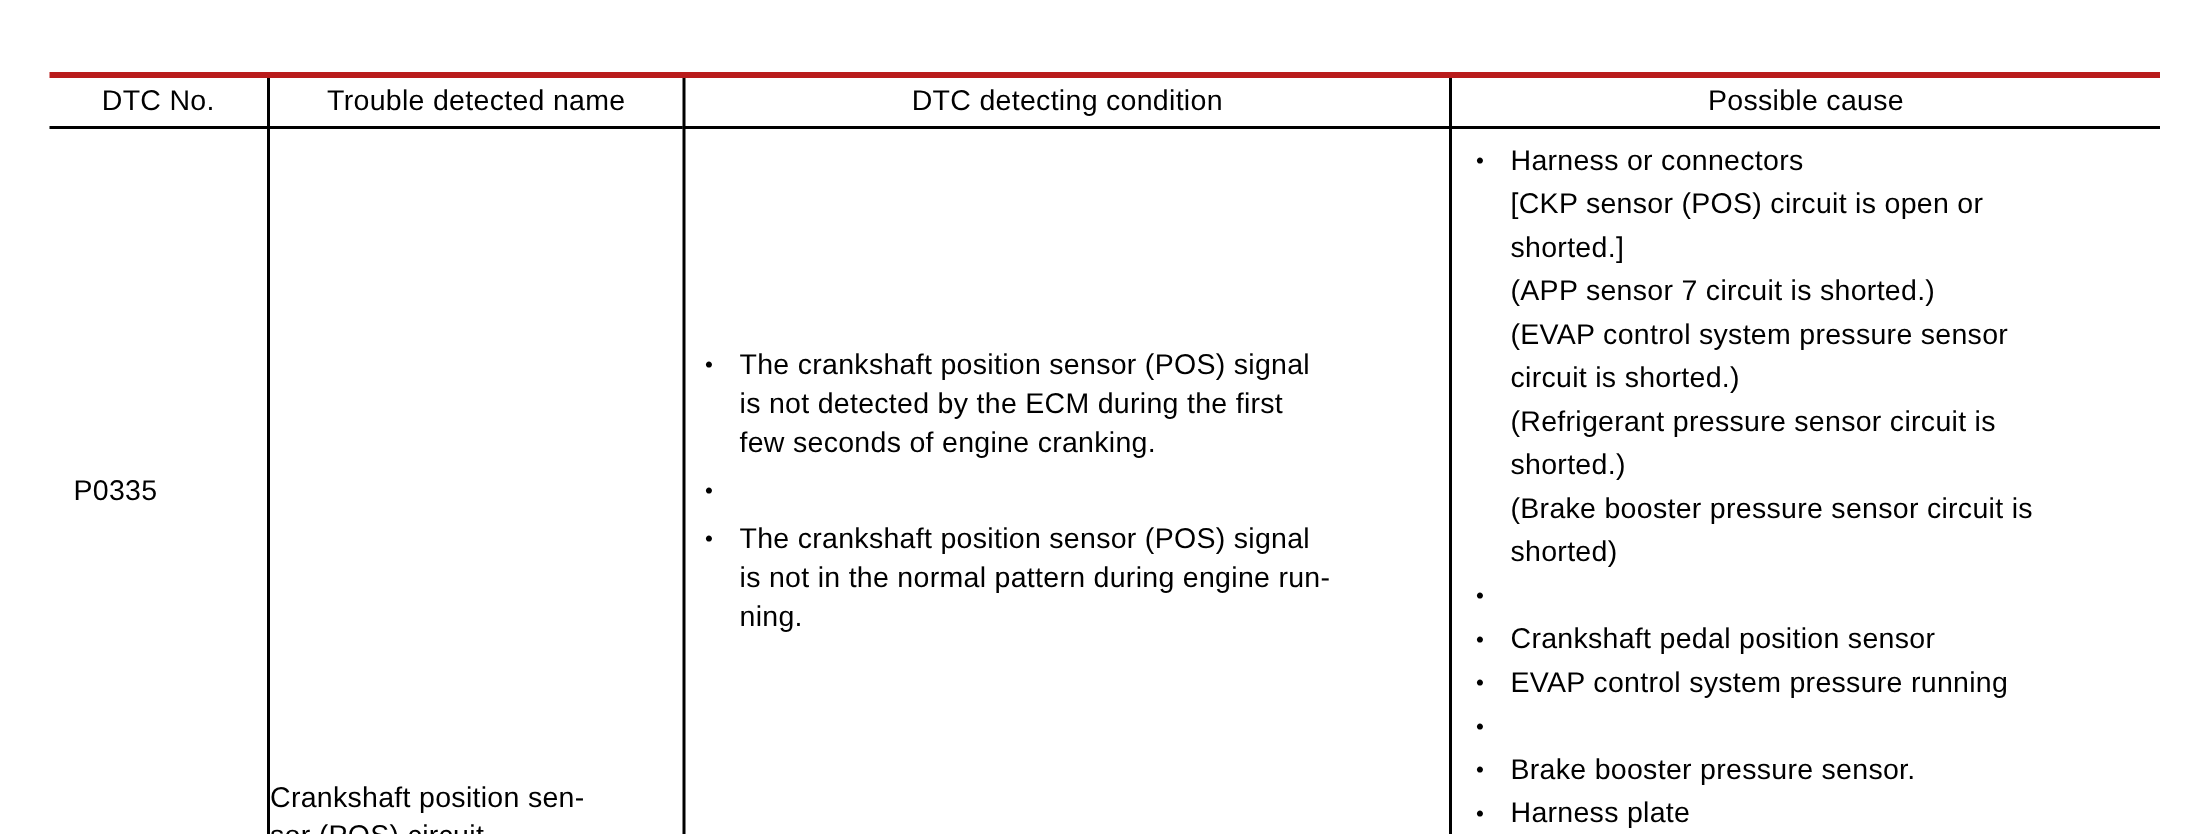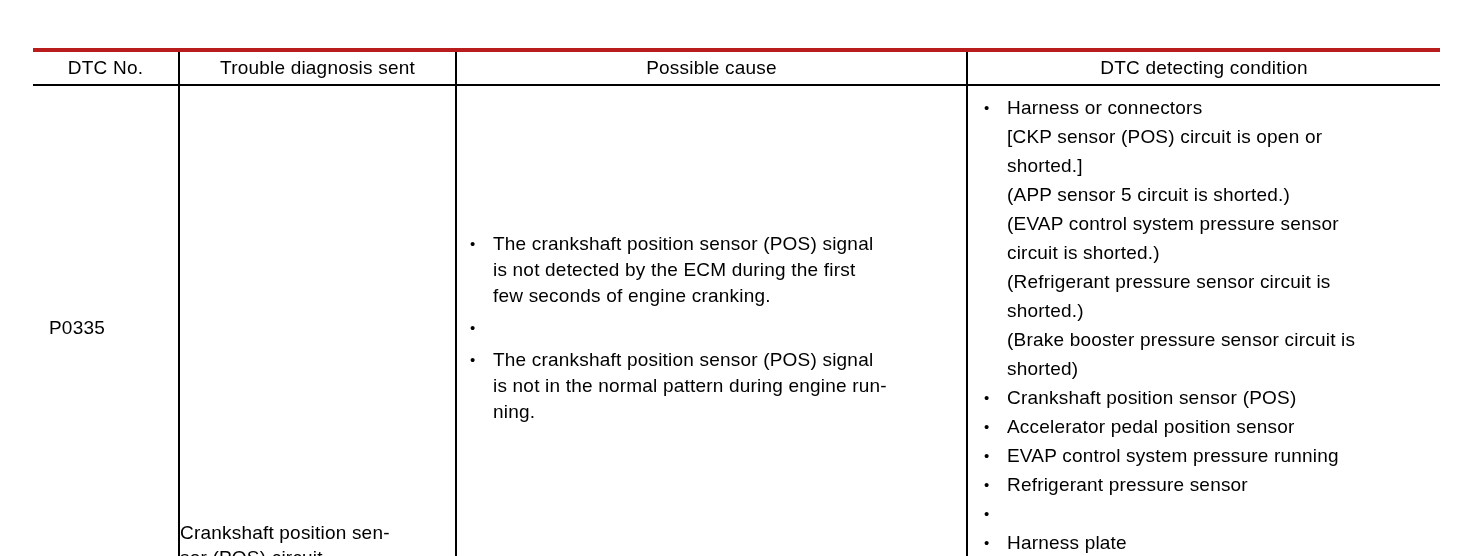--- a/index.html
+++ b/index.html
@@ -98,27 +98,27 @@
 </head>
 <body>
 
 <div class="page">
   <div class="dtc-table">
 
     <div class="cell hcell first">
       <span>DTC No.</span>
     </div>
     <div class="cell hcell">
-      <span>Trouble diagnosis sent</span>
+      <span>Trouble detected name</span>
+    </div>
+    <div class="cell hcell">
+      <span>DTC detecting condition</span>
     </div>
     <div class="cell hcell">
       <span>Possible cause</span>
-    </div>
-    <div class="cell hcell">
-      <span>DTC detecting condition</span>
     </div>
 
     <div class="cell bcell first cell-dtc">
       <span>P0335</span>
     </div>
 
     <div class="cell bcell cell-name">
       <span>Crankshaft position sen-
 sor (POS) circuit</span>
     </div>
@@ -147,51 +147,50 @@
     </div>
 
     <div class="cell bcell cell-cause">
       <ul class="bullets">
 
           <li>
             <span class="bullet">•</span>
             <span class="bullet-text">Harness or connectors
 [CKP sensor (POS) circuit is open or
 shorted.]
-(APP sensor 5 circuit is shorted.)
+(APP sensor 7 circuit is shorted.)
 (EVAP control system pressure sensor
 circuit is shorted.)
 (Refrigerant pressure sensor circuit is
 shorted.)
 (Brake booster pressure sensor circuit is
 shorted)</span>
           </li>
 
           <li>
             <span class="bullet">•</span>
-            <span class="bullet-text">Crankshaft position sensor (POS)</span>
           </li>
 
           <li>
             <span class="bullet">•</span>
-            <span class="bullet-text">Accelerator pedal position sensor</span>
+            <span class="bullet-text">Crankshaft pedal position sensor</span>
           </li>
 
           <li>
             <span class="bullet">•</span>
             <span class="bullet-text">EVAP control system pressure running</span>
           </li>
 
           <li>
             <span class="bullet">•</span>
-            <span class="bullet-text">Refrigerant pressure sensor</span>
           </li>
 
           <li>
             <span class="bullet">•</span>
+            <span class="bullet-text">Brake booster pressure sensor.</span>
           </li>
 
           <li>
             <span class="bullet">•</span>
             <span class="bullet-text">Harness plate</span>
           </li>
         </ul>
     </div>
 
   </div>

